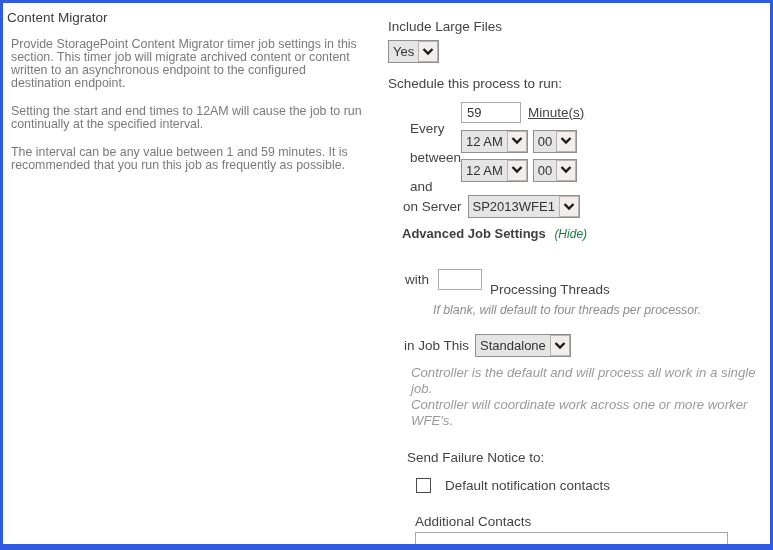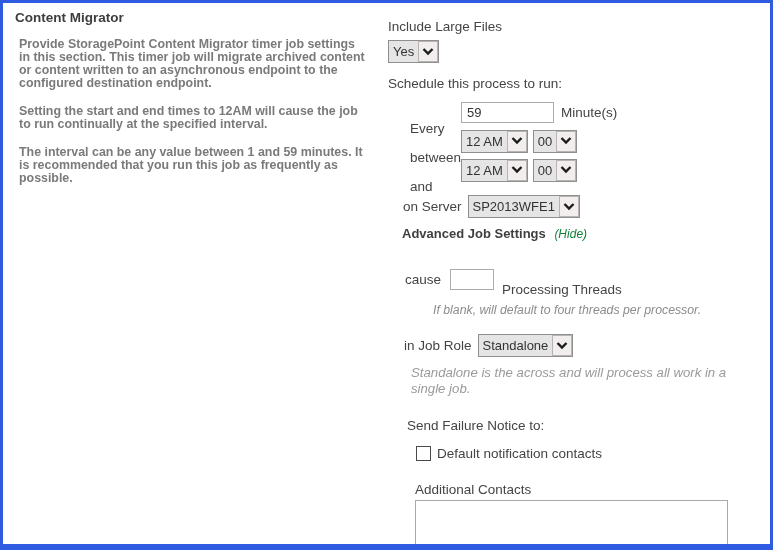--- a/index.html
+++ b/index.html
@@ -13,23 +13,22 @@
     width:773px; height:550px;
     border:3px solid #2f5be0;
     border-bottom-width:6px;
     background:#fff;
     display:flex;
     overflow:hidden;
   }
   
   .left-col {
     width:378px;
-    padding:7px 14px 0 12px;
+    padding:7px 14px 0 4px;
     flex:none;
-    font-weight:bold;
   }
   .left-title {
     font-size:13.5px;
     color:#3d3d3d;
     margin-bottom:13px;
   }
   .left-para {
     font-size:12.4px;
     line-height:13px;
     color:#7a7a7a;
@@ -75,22 +74,22 @@
     color:#333;
     padding:1px 5px;
     height:21px;
     outline:none;
   }
 
   .sched-heading { margin-top:13px; }
   .sched-rows { margin-left:22px; margin-top:9px; }
   .sched-row { margin-bottom:5px; height:24px; }
   .sched-lbl { width:51px; flex:none;margin-top:32px; }
-  .num-input { width:93px; }
-  .unit-lbl { margin-left:7px; }
+  .num-input { width:60px; }
+  .unit-lbl { margin-left:7px;text-decoration:underline; }
   .gap4 { width:5px; flex:none; }
 
   .server-row { margin-left:15px; margin-top:13px; }
   .server-lbl { margin-right:6px; }
 
   .adv-row { margin-left:14px; margin-top:8px; font-size:13px; }
   .adv-bold { font-weight:bold; color:#3f3f3f; }
   .adv-link {
     font-style:italic;
     color:#15803d;
@@ -125,21 +124,21 @@
   .failure-heading { margin-left:19px; margin-top:21px; }
 
   .chk-row { margin-left:28px; margin-top:13px; }
   .checkbox {
     width:15px; height:15px;
     border:1px solid #4a4a4a;
     background:#fff;
     flex:none;
     cursor:pointer;
   }
-  .chk-lbl { margin-left:6px; }
+  .chk-lbl { margin-left:14px; }
 
   .contacts-lbl { margin-left:27px; margin-top:21px; }
   .contacts-area {
     display:block;
     margin-left:27px; margin-top:3px;
     width:313px; height:51px;
     border:1px solid #a9a9a9;
     background:#fff;
     resize:none;
     font-family:"Liberation Sans", sans-serif;
@@ -236,39 +235,40 @@
         </span>
       </div>
     </div>
 
     <div class="adv-row">
       <span class="adv-bold">Advanced Job Settings</span>
       <a class="adv-link">(Hide)</a>
     </div>
 
     <div class="row threads-row">
-      <span class="lbl threads-lbl">cause</span>
+      <span class="lbl threads-lbl">with</span>
       <input type="text" class="threads-input" value="" style="">
       <span class="lbl threads-suffix">Processing Threads</span>
     </div>
     <div class="note threads-note">If blank, will default to four threads per processor.</div>
 
     <div class="row role-row">
-      <span class="lbl role-lbl">in Job Role</span>
+      <span class="lbl role-lbl">in Job This</span>
       <div class="sel">
         <span class="sel-val">Standalone</span>
         <span class="sel-arrow">
           <svg class="chev" width="12" height="8" viewBox="0 0 12 8">
               <polyline points="1.5,1 6,5.5 10.5,1" fill="none" stroke="#1c1c1c" stroke-width="2.4"></polyline>
             </svg>
         </span>
       </div>
     </div>
     <div class="role-note">
-      <div>Standalone is the across and will process all work in a single job.</div>
+      <div>Controller is the default and will process all work in a single job.</div>
+      <div>Controller will coordinate work across one or more worker WFE's.</div>
     </div>
 
     <div class="lbl failure-heading">Send Failure Notice to:</div>
 
     <div class="row chk-row">
       <div class="checkbox"></div>
       <span class="lbl chk-lbl">Default notification contacts</span>
     </div>
 
     <div class="lbl contacts-lbl">Additional Contacts</div>

